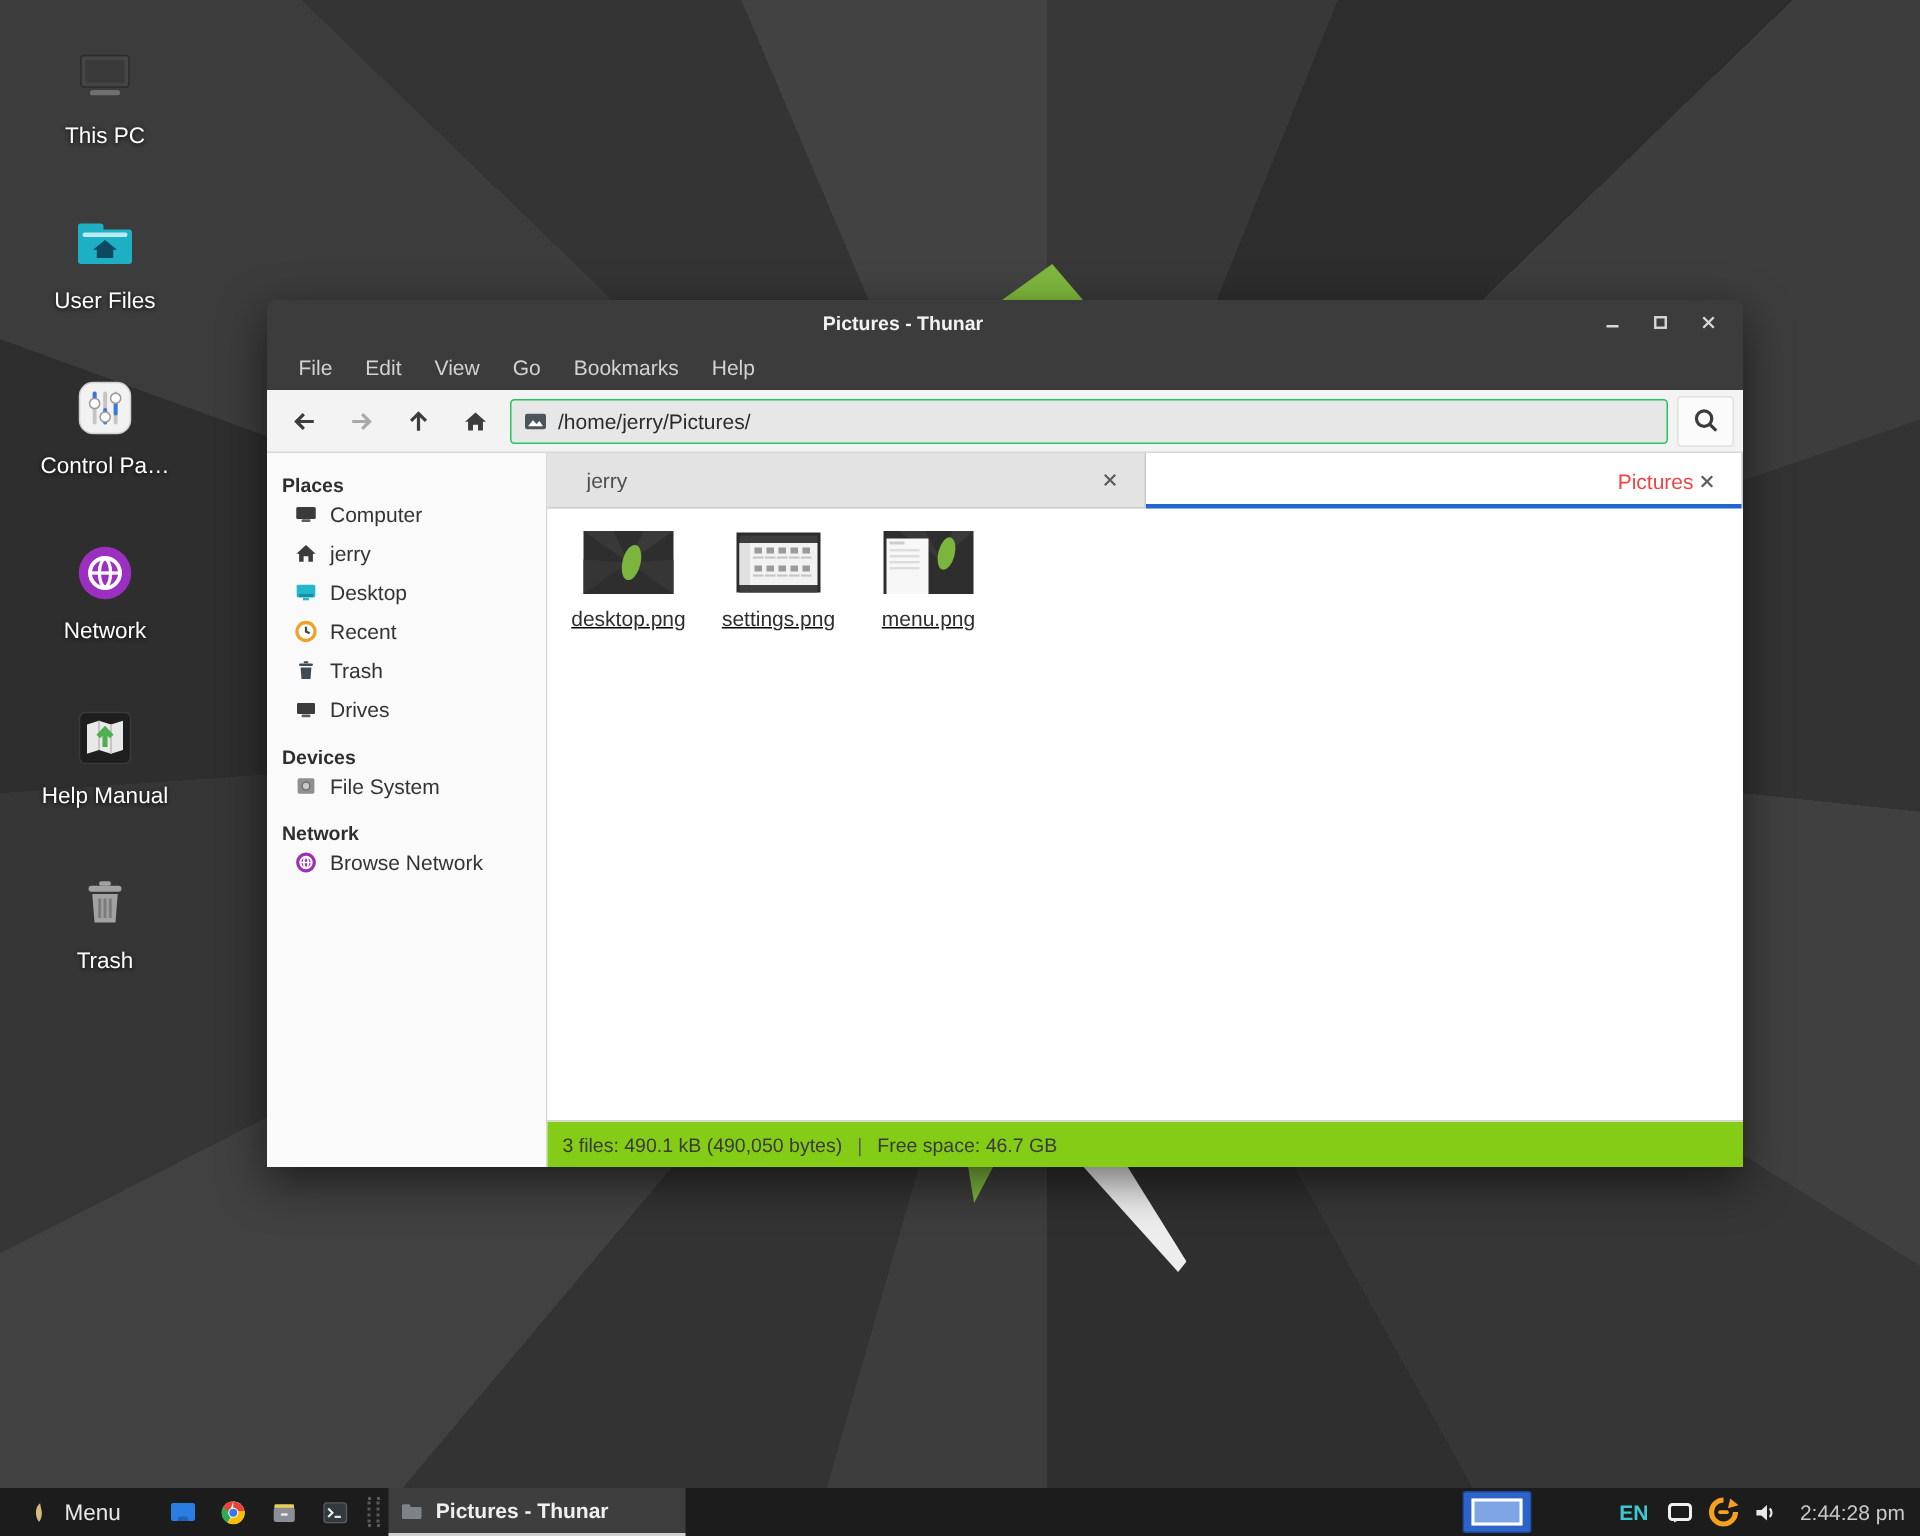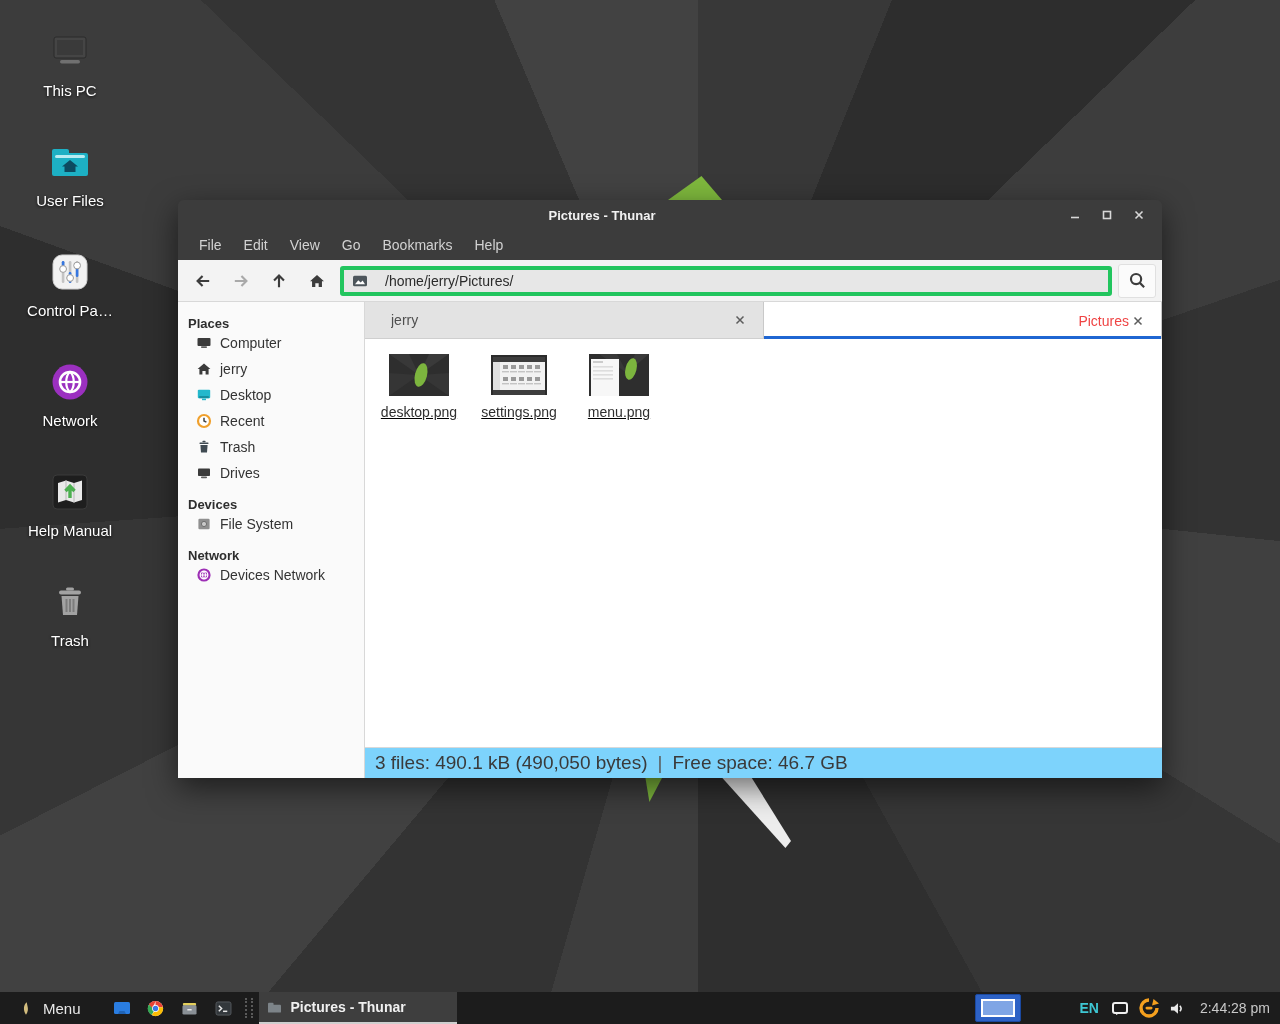--- a/index.html
+++ b/index.html
@@ -43,22 +43,22 @@
   .wctl { width:18px; height:18px; display:flex; align-items:center;
     justify-content:center; cursor:pointer; }
   #menubar { height:30px; background:#3c3c3c; display:flex; align-items:center;
     padding-left:10px; flex:0 0 30px; }
   .menu-item { color:#d2d2d2; font-size:14px; padding:4px 11px; cursor:pointer; }
   #toolbar { height:42px; background:#f3f3f3; border-bottom:1px solid #d8d8d8;
     display:flex; align-items:center; padding:0 6px 0 10px; flex:0 0 42px; }
   .tool-btn { width:30px; height:30px; display:flex; align-items:center;
     justify-content:center; border-radius:3px; cursor:pointer; margin-right:8px; }
   #pathbar { flex:1; height:30px; background:#e7e7e7;
-    border:4px solid #22c55e; border-radius:3px; display:flex;
-    align-items:center; padding:0 8px; margin-right:6px; cursor:text;gap:10px; }
+    border:1px solid #22c55e; border-radius:3px; display:flex;
+    align-items:center; padding:0 8px; margin-right:6px; cursor:text; }
   #path-text { font-size:14px; color:#2b2b2b; margin-left:7px; }
   #search-btn { width:38px; height:34px; background:#fbfbfb;
     border:1px solid #e0e0e0; border-radius:3px; display:flex;
     align-items:center; justify-content:center; cursor:pointer; }
 
   #content { flex:1; display:flex; min-height:0; background:#fff; }
   
   #sidebar { width:187px; background:#fafafa; border-right:1px solid #d8d8d8;
     padding-top:8px; overflow:hidden; }
   .side-header { font-size:13px; font-weight:bold; color:#2e2e2e;
@@ -82,22 +82,22 @@
   .tab-close { width:18px; height:18px; display:flex; align-items:center;
     justify-content:center; border-radius:3px; cursor:pointer; }
 
   #filearea { flex:1; background:#fff; display:flex; align-items:flex-start;
     padding:10px 4px; overflow:hidden;text-decoration:underline; }
   .file-item { width:100px; text-align:center; padding:4px 2px; cursor:pointer;
     border-radius:3px; }
   .thumb { width:64px; height:46px; margin:0 auto; display:block; }
   .file-name { font-size:14px; color:#2f2f2f; margin-top:5px; white-space:nowrap; }
 
-  #statusbar { height:31px; background:#7dd3fc; border-top:1px solid #d9d9d9;
-    display:flex; align-items:center; padding-left:10px; font-size:19px;
+  #statusbar { height:31px; background:#84cc16; border-top:1px solid #d9d9d9;
+    display:flex; align-items:center; padding-left:10px; font-size:13px;
     color:#3a3a3a; flex:0 0 31px; }
   #statusbar .sep { margin:0 10px; color:#5a5a5a; }
 
   
   #taskbar { position:absolute; left:0; bottom:0; width:1280px; height:32px;
     background:#1c1c1c; display:flex; align-items:center; z-index:50; }
   #menu-btn { display:flex; align-items:center; height:32px; padding:0 20px;
     cursor:pointer; }
   #menu-label { color:#e8e8e8; font-size:15px; margin-left:8px; }
   .launcher { width:26px; height:32px; display:flex; align-items:center;
@@ -342,21 +342,21 @@
 
         <div class="side-header">Network</div>
 
         <div class="side-item">
           <svg class="sicon" viewBox="0 0 16 16">
             <circle cx="8" cy="8" r="6.6" fill="#9d2fb5"></circle>
             <circle cx="8" cy="8" r="3.8" fill="none" stroke="#ffffff" stroke-width="1.3"></circle>
             <path d="M8 4.2 C6 5.6 6 10.4 8 11.8 C10 10.4 10 5.6 8 4.2 Z" fill="none" stroke="#ffffff" stroke-width="1.1"></path>
             <line x1="4.2" y1="8" x2="11.8" y2="8" stroke="#ffffff" stroke-width="1.1"></line>
           </svg>
-          <span class="slabel">Devices Network</span>
+          <span class="slabel">Browse Network</span>
         </div>
       </div>
 
       <div id="main">
         <div id="tabbar">
           <div class="tab">
             <span class="tab-label">jerry</span>
             <span class="tab-close">
               <svg viewBox="0 0 10 10" width="10" height="10">
                   <path d="M1.5 1.5 L8.5 8.5 M8.5 1.5 L1.5 8.5" stroke="#5d5d5d" stroke-width="1.5"></path>

